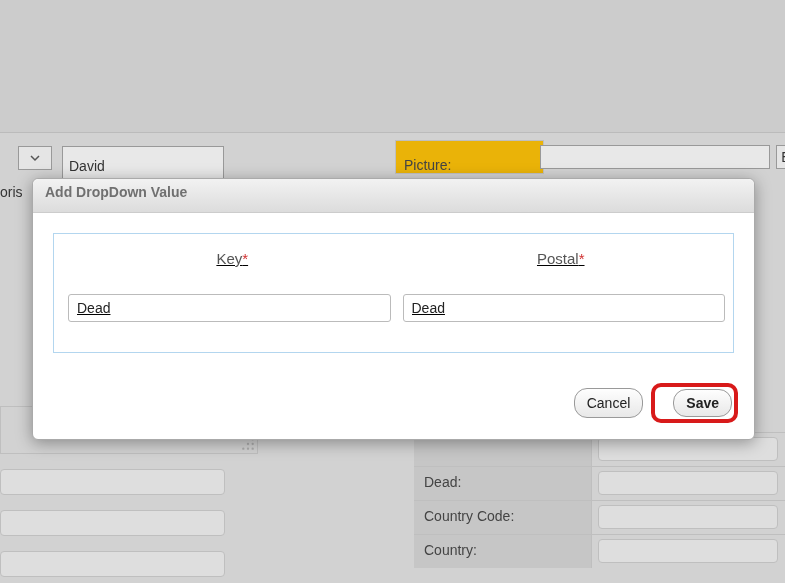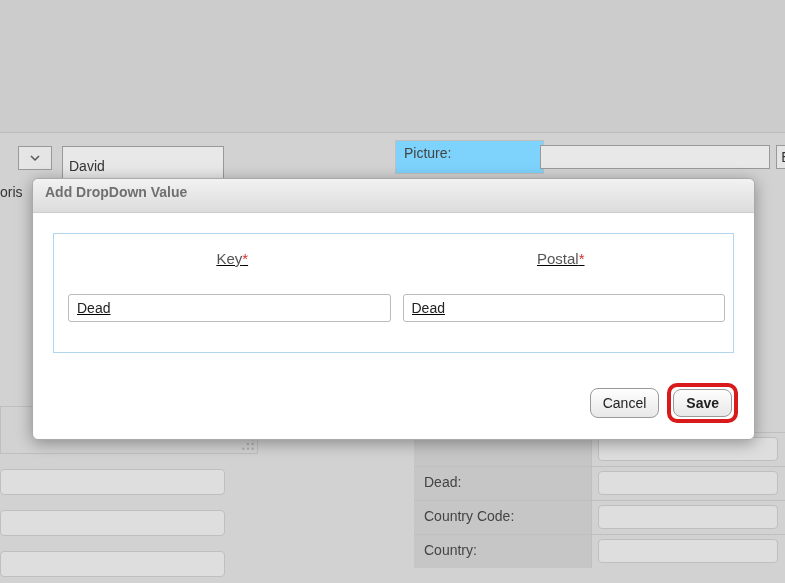--- a/index.html
+++ b/index.html
@@ -49,23 +49,23 @@
     border: 1px solid #999;
     padding: 2px 6px;
     color: #333;
     font-size: 14px;
   }
   
   .picture-label {
     position: absolute;
     top: 140px; left: 395px;
     width: 149px; height: 34px;
-    background: #7dd3fc;
+    background: #eab308;
     border: 1px solid #bfbfbf;
-    padding: 4px 8px;
+    padding: 16px 8px;
     color: #444;
   }
   .picture-input {
     position: absolute;
     top: 145px; left: 540px;
     width: 230px; height: 24px;
     background: #e8e8e8;
     border: 1px solid #999;
   }
   .picture-btn {
@@ -199,34 +199,35 @@
     justify-content: flex-end;
     gap: 8px;
     padding: 10px 16px 16px 16px;
     align-items: center;
   }
   .btn {
     height: 30px;
     padding: 4px 12px;
     border: 1px solid #999;
     background: linear-gradient(#fefefe, #e8e8e8);
-    border-radius: 8px;
+    border-radius: 13px;
     font-size: 14px;
     color: #222;
     cursor: pointer;
   }
   .save-hl {
     border: 4px solid #d81a1a;
     border-radius: 10px;
     padding: 2px;
     display: inline-flex;
   }
   .save-hl .btn {
     font-weight: bold;
     height: 28px;
+    margin-left: 16px;
   }
 </style>
 </head>
 <body>
 
 <div class="bg-header-space"></div>
 <div class="bg-top"></div>
 <div class="bg-form"></div>
 
 <div class="left-dropdown">

